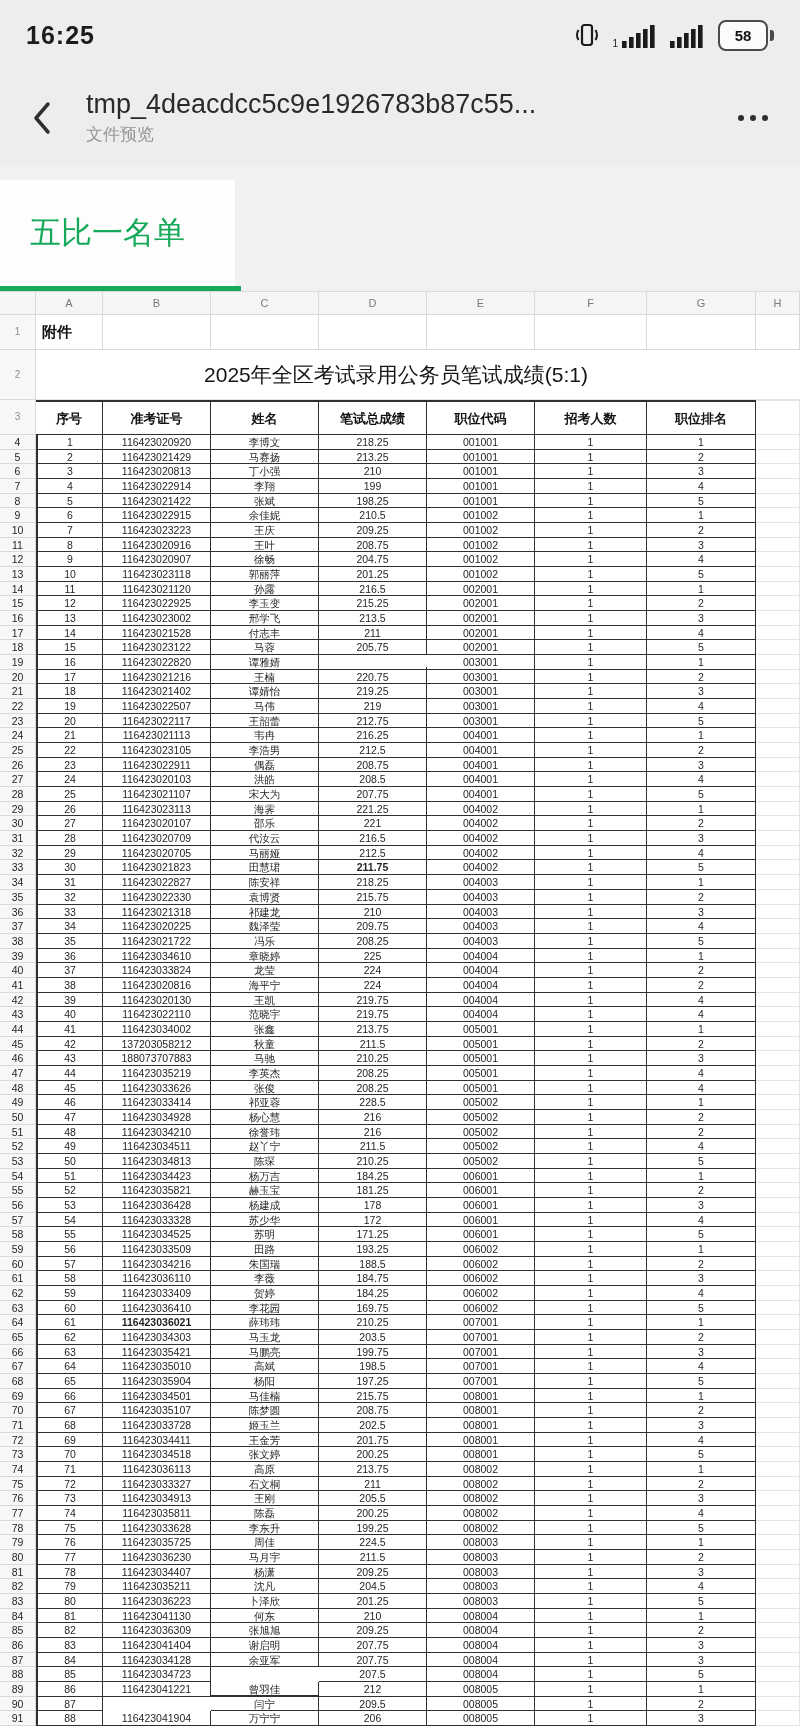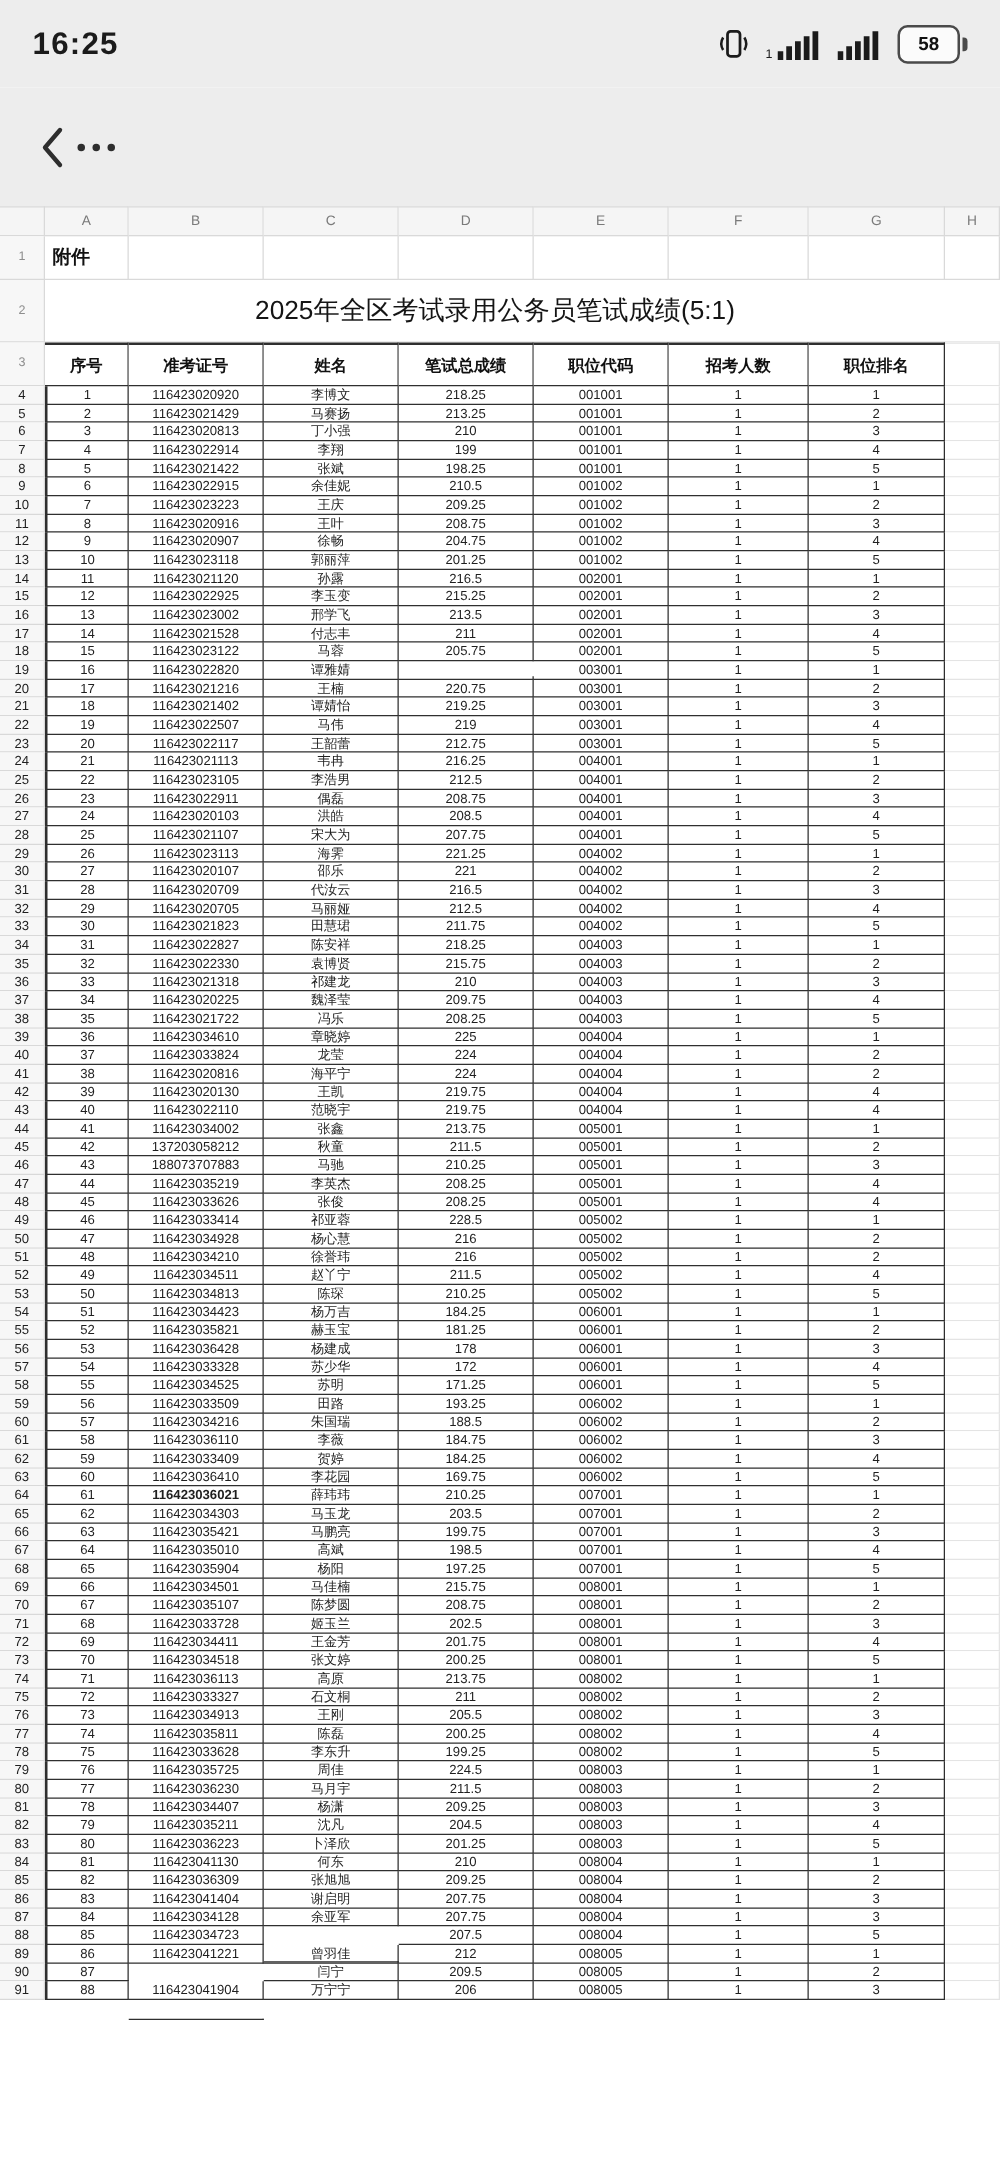--- a/index.html
+++ b/index.html
@@ -92,27 +92,35 @@
       </span>
     </span>
   </div>
 
   <div class="titlebar">
     <span class="backbtn">
       <svg width="24" height="40" viewBox="0 0 24 40">
         <polyline points="18,6 6,20 18,34" fill="none" stroke="#2e2e2e" stroke-width="3.5" stroke-linecap="round" stroke-linejoin="round"></polyline>
       </svg>
     </span>
+    <span class="tmeta">
+      <div class="fname">tmp_4deacdcc5c9e1926783b87c55...</div>
+      <div class="fsub">文件预览</div>
+    </span>
     <span class="morebtn">
         <i></i>
         <i></i>
         <i></i>
       </span>
   </div>
 
+  <div class="tabstrip">
+    <div class="sheettab" id="sheettab" style="color: rgb(23, 169, 90);">五比一名单</div>
+    <div class="tabline" id="tabline" style="background: rgb(23, 169, 90);"></div>
+  </div>
 
   <div class="sheet">
     <div class="row letters" id="colletters">
         <div class="c lg" style="width: 36px; background: rgb(245, 245, 245);"></div>
         <div class="c lg" style="width: 67px;">A</div>
         <div class="c lg" style="width: 108px;">B</div>
         <div class="c lg" style="width: 108px;">C</div>
         <div class="c lg" style="width: 108px;">D</div>
         <div class="c lg" style="width: 108px;">E</div>
         <div class="c lg" style="width: 112px;">F</div>
@@ -468,21 +476,21 @@
           <div class="c dk" style="width: 108px;">004002</div>
           <div class="c dk" style="width: 112px;">1</div>
           <div class="c dk" style="width: 109px;">4</div>
           <div class="c hs" style="width: 44px;"></div>
         </div>
         <div class="row drow">
           <div class="c gut gutd" style="width: 36px;">33</div>
           <div class="c dk dleft" style="width: 67px;">30</div>
           <div class="c dk" style="width: 108px;">116423021823</div>
           <div class="c dk" style="width: 108px;">田慧珺</div>
-          <div class="c dk" style="width: 108px;">211.75</div>
+          <div class="c dk" style="width: 108px; font-weight: bold;">211.75</div>
           <div class="c dk" style="width: 108px;">004002</div>
           <div class="c dk" style="width: 112px;">1</div>
           <div class="c dk" style="width: 109px;">5</div>
           <div class="c hs" style="width: 44px;"></div>
         </div>
         <div class="row drow">
           <div class="c gut gutd" style="width: 36px;">34</div>
           <div class="c dk dleft" style="width: 67px;">31</div>
           <div class="c dk" style="width: 108px;">116423022827</div>
           <div class="c dk" style="width: 108px;">陈安祥</div>

